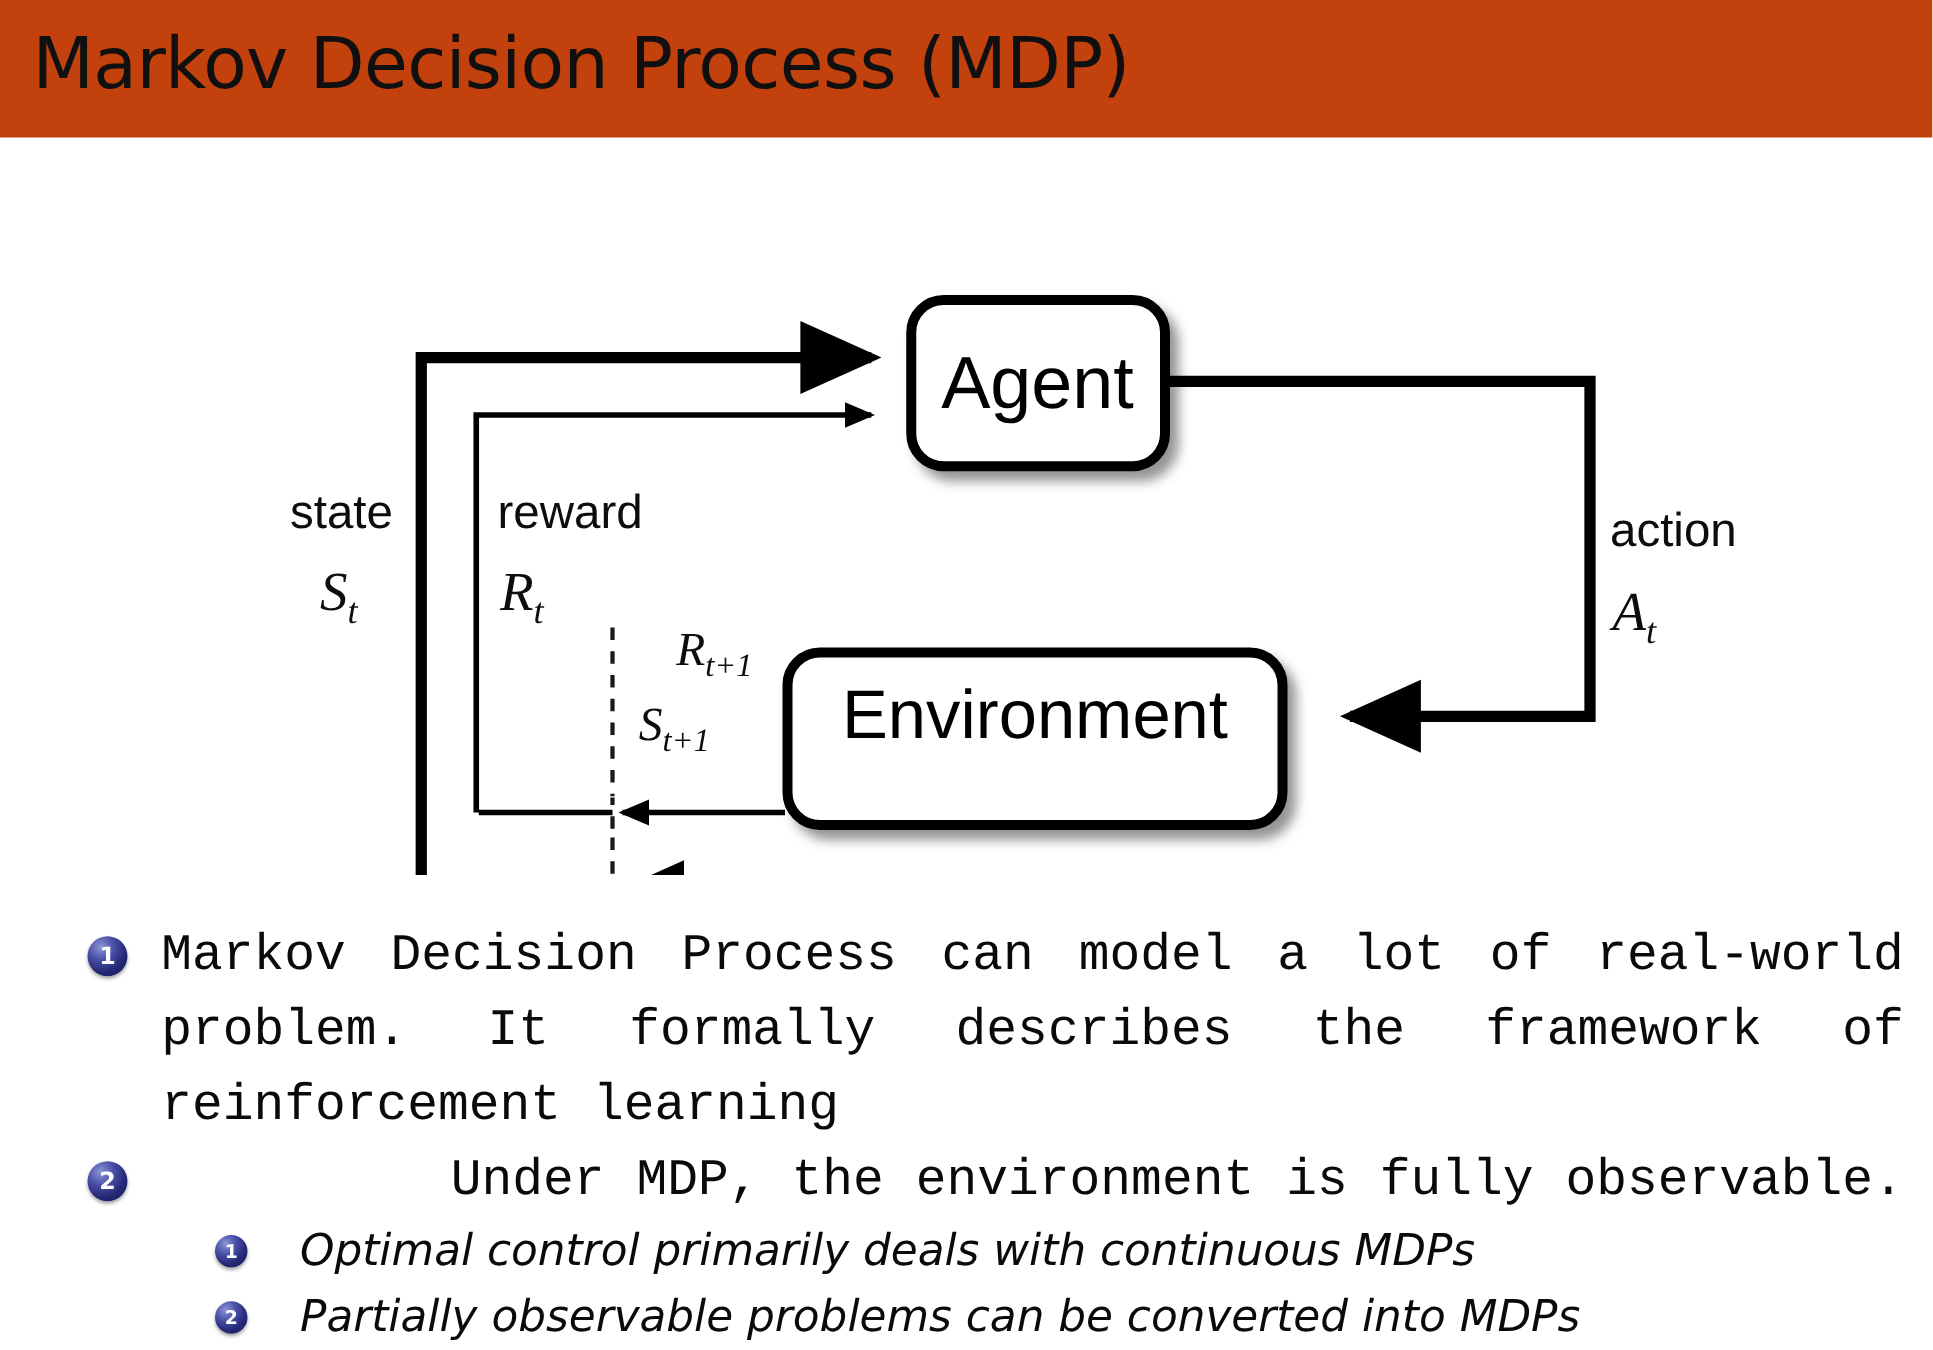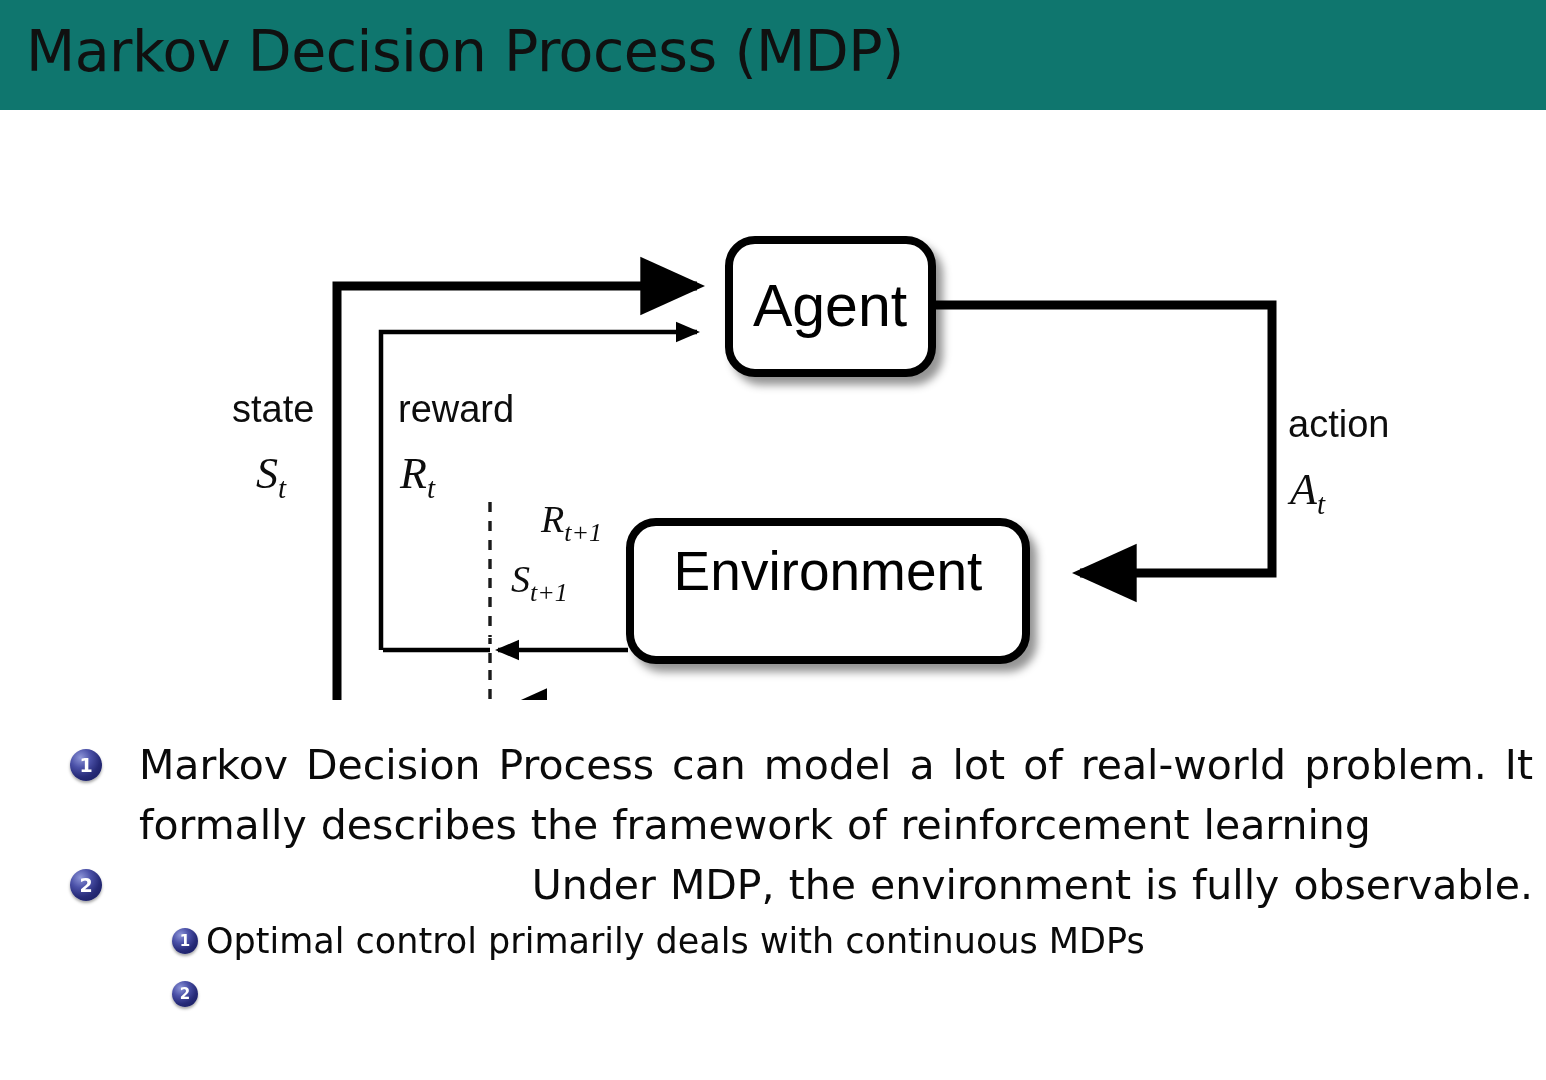--- a/index.html
+++ b/index.html
@@ -14,21 +14,21 @@
     overflow: hidden;
     font-family: "DejaVu Sans", sans-serif;
   }
 
   
   #header-bar {
     position: absolute;
     left: 0; top: 0;
     width: 1546px;
     height: 110px;
-    background: #0f766e;
+    background: #c2410c;
   }
   #page-title {
     position: absolute;
     left: 26px;
     top: 16px;
     font-family: "DejaVu Sans", sans-serif;
     font-size: 57px;
     line-height: 70px;
     font-weight: 400;
     color: #101010;
@@ -104,34 +104,36 @@
     line-height: 26px;
     font-size: 15px;
     margin-left: 172px;
     margin-top: 13px;
   }
   .bullet-text {
     font-family: "DejaVu Sans", sans-serif;
     color: #0a0a0a;
   }
   .lvl1 .bullet-text {
-    margin-left: 37px;
+    margin-left: 27px;
     font-size: 41px;
     line-height: 60px;
     width: 1394px;
     text-align: justify;
     word-spacing: 1px;
+    font-family: Liberation Mono, monospace;
   }
   .lvl1 .bullet-text.nojust {
     text-align: right;
   }
   .lvl2 .bullet-text {
-    margin-left: 8px;
+    margin-left: 42px;
     font-size: 35px;
     line-height: 53px;
+    font-style: italic;
   }
 </style>
 </head>
 <body>
 
 <div id="header-bar">
   <div id="page-title">Markov Decision Process (MDP)</div>
 </div>
 
 <div id="diagram">
@@ -208,15 +210,16 @@
     <div class="bullet-text nojust">Under MDP, the environment is fully observable.</div>
   </div>
 
   <div class="bullet-row lvl2">
     <div class="bullet-badge">1</div>
     <div class="bullet-text">Optimal control primarily deals with continuous MDPs</div>
   </div>
 
   <div class="bullet-row lvl2">
     <div class="bullet-badge">2</div>
+    <div class="bullet-text">Partially observable problems can be converted into MDPs</div>
   </div>
 
 </div>
 
 </body></html>

